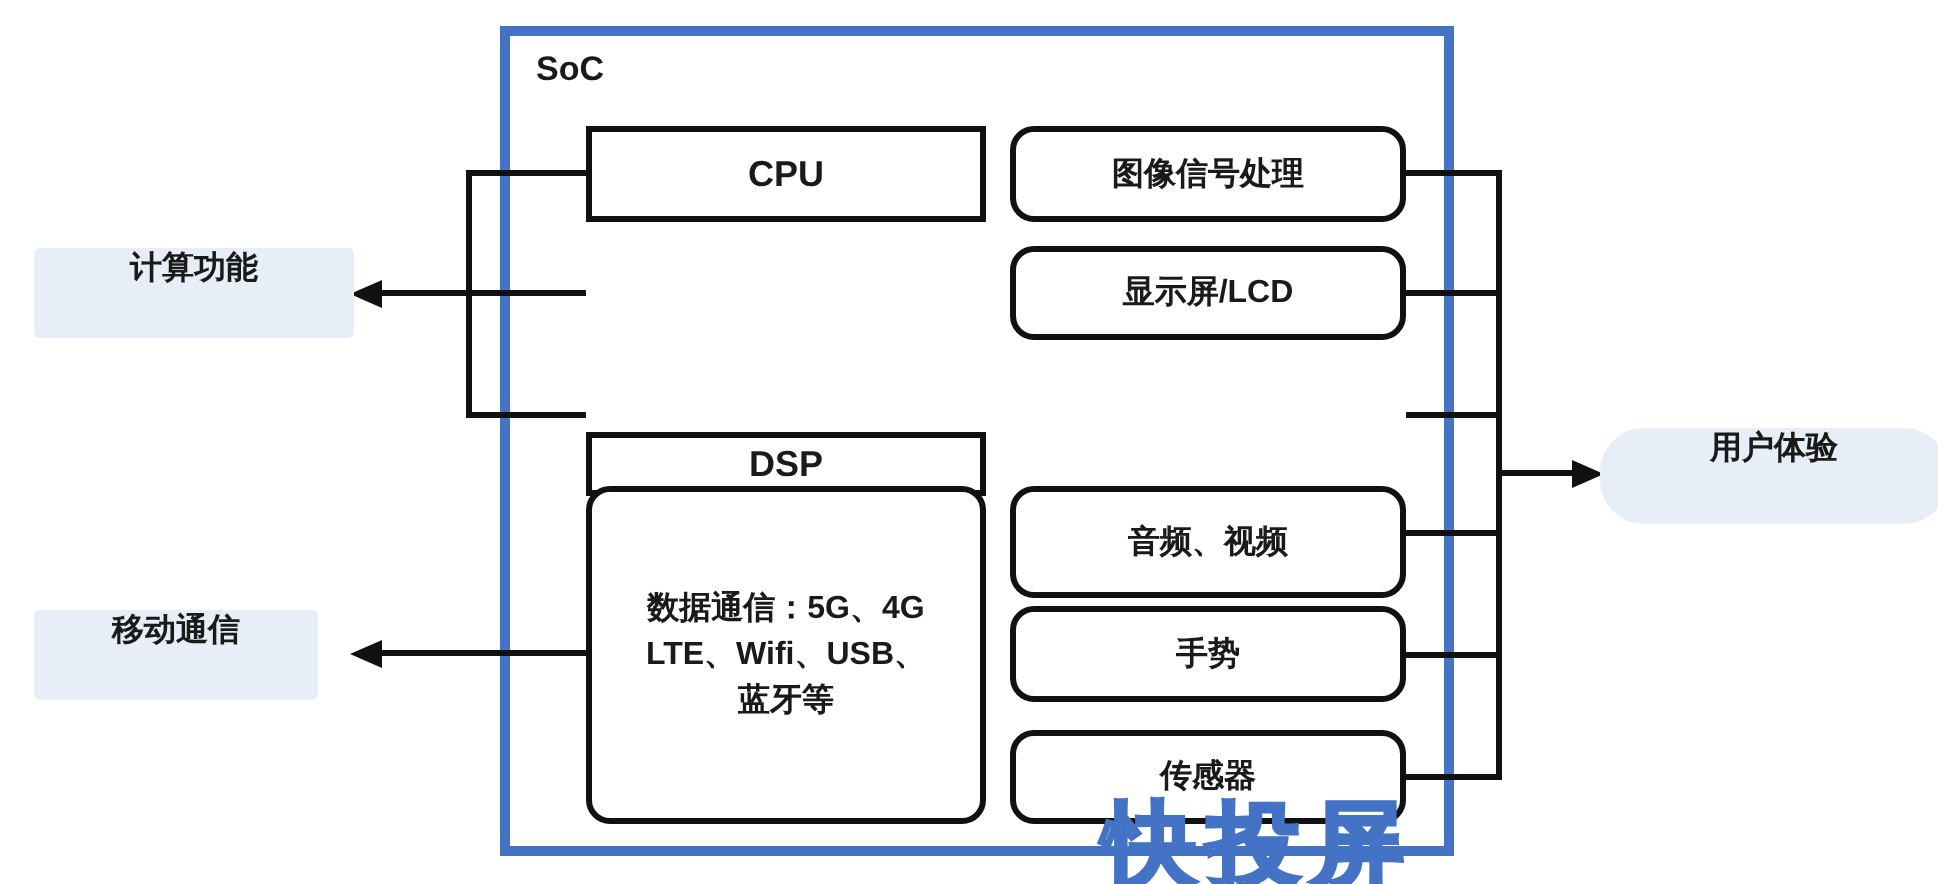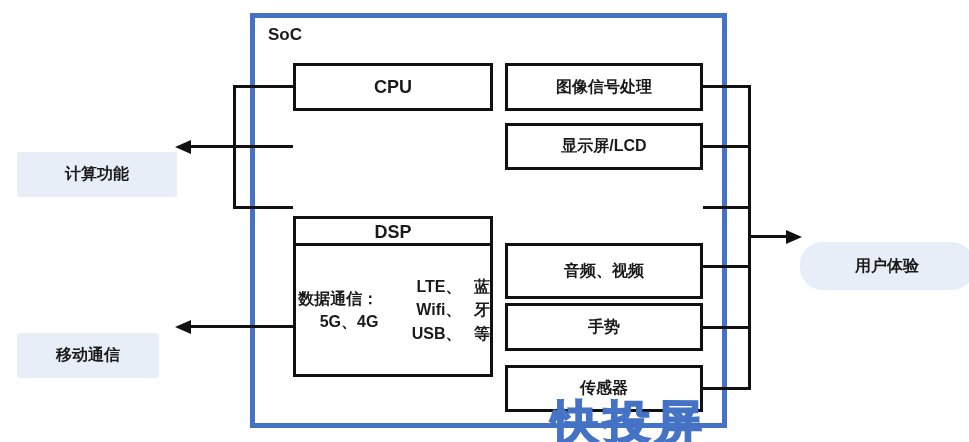--- a/index.html
+++ b/index.html
@@ -21,45 +21,45 @@
     font-size:17px;font-weight:bold;color:#1a1a1a;
   }
   
   .block{
     position:absolute;z-index:3;
     border:3px solid #111111;box-sizing:border-box;background:#ffffff;
     display:flex;align-items:center;justify-content:center;
     font-weight:bold;color:#1a1a1a;text-align:center;
   }
   .block.en{font-size:18px;}
-  .block.zh{font-size:16px;}
+  .block.zh{font-size:16px;border-radius:12px;}
   .col-left{left:293px;width:200px;text-align:right;}
   .col-right{left:505px;width:198px;}
   .r1{top:63px;height:48px;}
   .r2{top:123px;height:47px;}
   .r3{top:200px;height:32px;margin-top:16px;}
   .r4{top:243px;height:56px;}
   .r5{top:303px;height:48px;}
   .r6{top:365px;height:47px;}
-  .datacomm{top:243px;height:134px;flex-direction:row;line-height:1.45;font-size:16px;}
+  .datacomm{top:243px;height:169px;flex-direction:column;line-height:1.45;font-size:16px;}
   
   .hline,.vline{position:absolute;background:#111111;z-index:2;}
   .hline{height:3px;}
   .vline{width:3px;}
   
   .arrowhead{position:absolute;width:0;height:0;z-index:2;
     border-top:7px solid transparent;border-bottom:7px solid transparent;}
   .arrowhead.left{border-right:16px solid #111111;}
   .arrowhead.right{border-left:16px solid #111111;}
   
   .ext-label{
     position:absolute;z-index:3;
     background:#e8eef7;border-radius:3px;
-    display:flex;align-items:center;justify-content:center;
-    font-weight:bold;font-size:16px;color:#1a1a1a;margin-top:28px;
+    display:flex;justify-content:center;
+    font-weight:bold;font-size:16px;color:#1a1a1a;
   }
   
   .watermark{
     position:absolute;left:552px;top:392px;z-index:5;
     font-size:46px;font-weight:bold;letter-spacing:6px;
     color:#ffffff;
     -webkit-text-stroke:2px #4472c4;
     white-space:nowrap;
   }
 </style>

